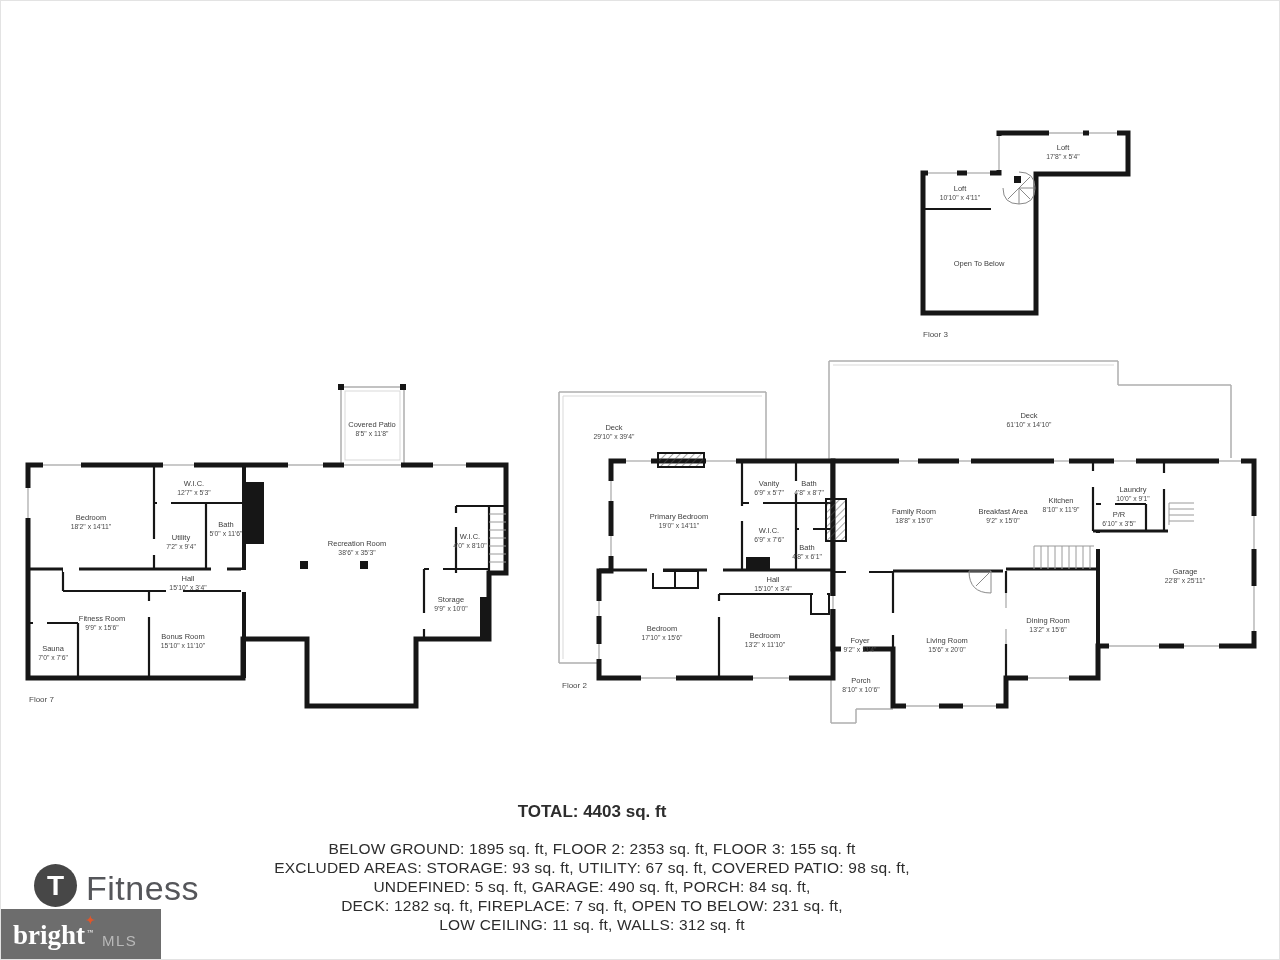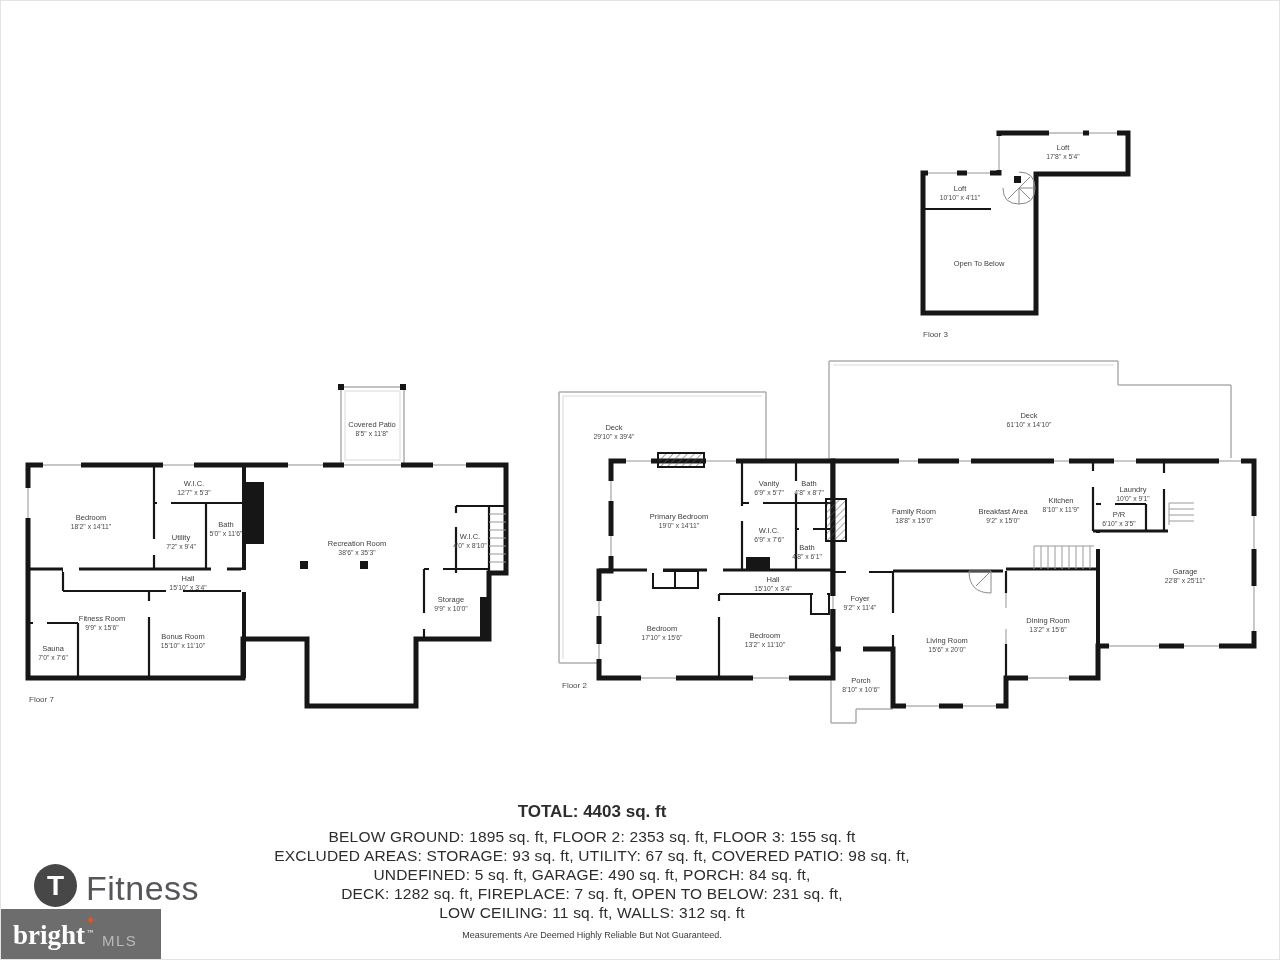--- a/index.html
+++ b/index.html
@@ -21,21 +21,21 @@
   .cl{fill:#ffffff;stroke:#161616;stroke-width:2;}
   .fan{stroke:#8a8a8a;stroke-width:1;fill:none;}
   
   .rl{position:absolute;transform:translate(-50%,-50%);text-align:center;color:#3d3d3d;
       line-height:1.3;white-space:nowrap;z-index:5;}
   .rl .nm{display:block;font-size:7.5px;}
   .rl .dm{display:block;font-size:6.8px;color:#4a4a4a;}
   .fcap{position:absolute;font-size:8px;color:#4a4a4a;z-index:5;}
   
   .totals{position:absolute;left:51px;top:801px;width:1080px;text-align:center;color:#2d2d2d;z-index:5;}
-  .totals .title{font-size:17px;font-weight:bold;margin-bottom:5px;}
+  .totals .title{font-size:17px;font-weight:bold;margin-bottom:17px;}
   .totals .line{font-size:15.5px;line-height:19px;letter-spacing:.2px;}
   .disc{position:absolute;left:51px;top:929px;width:1080px;text-align:center;font-size:9px;color:#3a3a3a;z-index:5;}
   
   .tp-circle{position:absolute;left:33px;top:863px;width:43px;height:43px;border-radius:50%;
              background:#474747;color:#fff;display:flex;align-items:center;justify-content:center;
              font-size:28px;font-weight:bold;z-index:6;}
   .tp-name{position:absolute;left:85px;top:868px;font-size:34px;color:#55565a;letter-spacing:.5px;z-index:6;}
   .bright-box{position:absolute;left:0;top:908px;width:160px;height:52px;background:#6d6d6d;z-index:7;
               display:flex;align-items:center;padding-left:12px;box-sizing:border-box;}
   .bright-word{color:#fff;font-size:27px;font-weight:bold;font-family:"Liberation Serif",serif;position:relative;}
@@ -395,21 +395,21 @@
       <span class="dm">10'0" x 9'1"</span>
     </div>
 <div class="rl" style="left:1118px;top:518px">
       <span class="nm">P/R</span>
       <span class="dm">6'10" x 3'5"</span>
     </div>
 <div class="rl" style="left:1184px;top:575px">
       <span class="nm">Garage</span>
       <span class="dm">22'8" x 25'11"</span>
     </div>
-<div class="rl" style="left:859px;top:602px">
+<div class="rl" style="left:859px;top:644px">
       <span class="nm">Foyer</span>
       <span class="dm">9'2" x 11'4"</span>
     </div>
 <div class="rl" style="left:946px;top:644px">
       <span class="nm">Living Room</span>
       <span class="dm">15'6" x 20'0"</span>
     </div>
 <div class="rl" style="left:1047px;top:624px">
       <span class="nm">Dining Room</span>
       <span class="dm">13'2" x 15'6"</span>
@@ -434,21 +434,20 @@
 <div class="fcap" style="left:922px;top:329px">Floor 3</div>
 
 <div class="totals">
   <div class="title">TOTAL: 4403 sq. ft</div>
   <div class="line">BELOW GROUND: 1895 sq. ft, FLOOR 2: 2353 sq. ft, FLOOR 3: 155 sq. ft</div>
   <div class="line">EXCLUDED AREAS: STORAGE: 93 sq. ft, UTILITY: 67 sq. ft, COVERED PATIO: 98 sq. ft,</div>
   <div class="line">UNDEFINED: 5 sq. ft, GARAGE: 490 sq. ft, PORCH: 84 sq. ft,</div>
   <div class="line">DECK: 1282 sq. ft, FIREPLACE: 7 sq. ft, OPEN TO BELOW: 231 sq. ft,</div>
   <div class="line">LOW CEILING: 11 sq. ft, WALLS: 312 sq. ft</div>
 </div>
-<div class="disc">Measurements Are Deemed Highly Reliable But Not Guaranteed.</div>
 
 <div class="tp-circle">
       <span>T</span>
     </div>
 <div class="tp-name">Fitness</div>
 <div class="bright-box">
   <span class="bright-word"><span>bright</span><span class="spark">✦</span><span class="tm">™</span></span>
   <span class="mls">MLS</span>
 </div>
 

